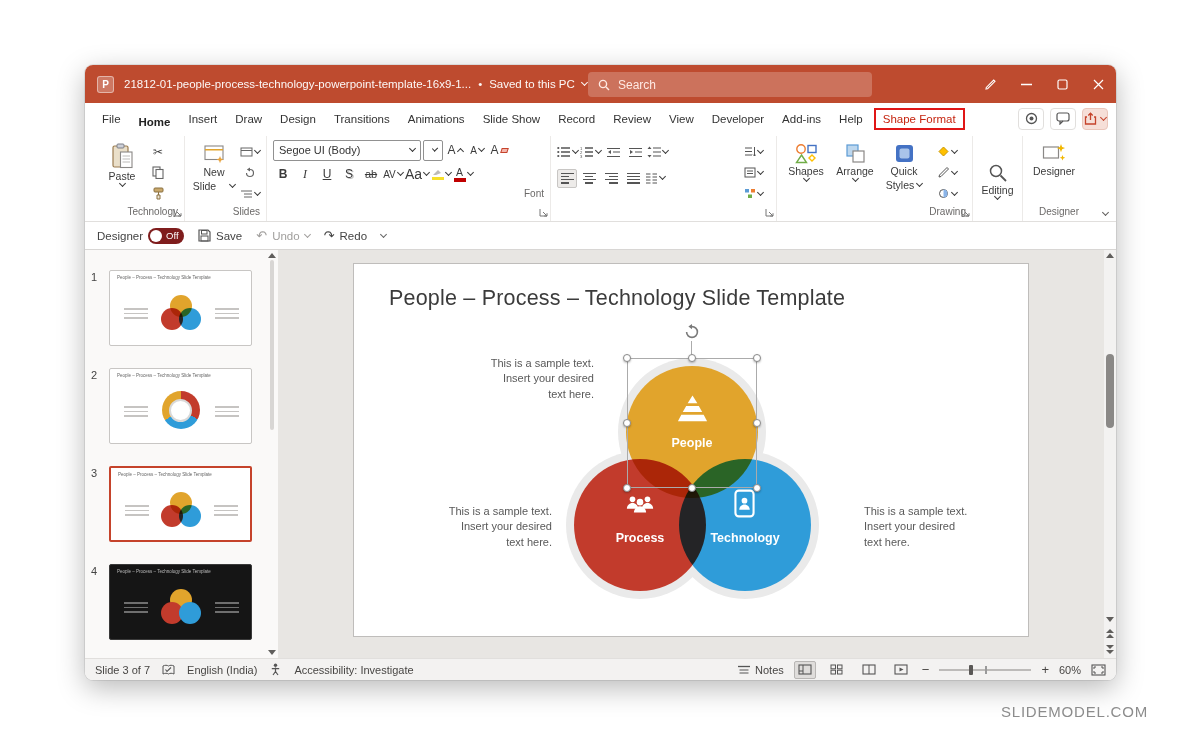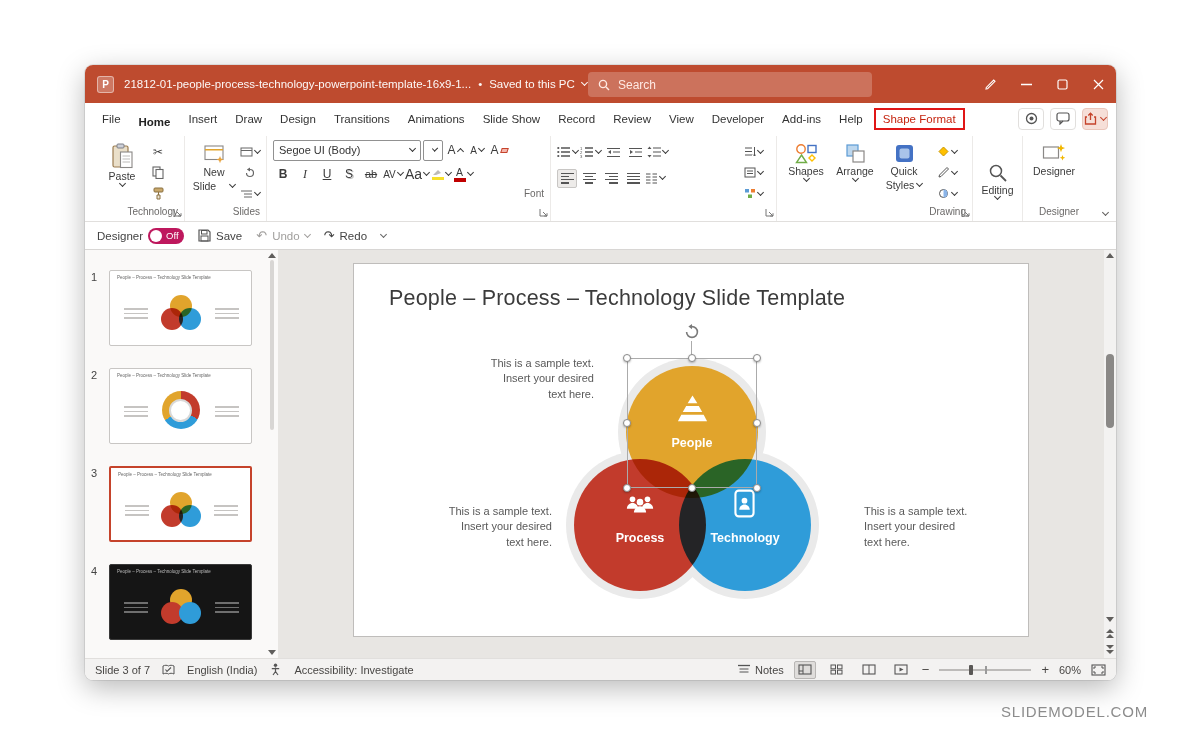--- a/index.html
+++ b/index.html
@@ -61,21 +61,21 @@
   .al i { height:1.4px; background:#555; display:block; width:100%; }
   .al.left  i:nth-child(2), .al.left  i:nth-child(4) { width:65%; }
   .al.cent  i:nth-child(2), .al.cent  i:nth-child(4) { width:65%; margin:0 auto; }
   .al.right i:nth-child(2), .al.right i:nth-child(4) { width:65%; margin-left:auto; }
   .mb.sel { background:#EDEBE9; border:1px solid #C8C6C4; }
   .collapse-chev { position:absolute; right:8px; bottom:6px; color:#605E5C; }
 
   
   .qat { height:28px; background:#fff; border-bottom:1px solid #D8D6D4; display:flex; align-items:center;
          gap:14px; padding:0 12px; font-size:11.5px; color:#444; flex:0 0 auto; }
-  .toggle { width:36px; height:16px; background:#be185d; border-radius:9px; display:flex; align-items:center;
+  .toggle { width:36px; height:16px; background:#7f1d1d; border-radius:9px; display:flex; align-items:center;
             padding:0 5px 0 2px; gap:4px; }
   .knob { width:12px; height:12px; background:#fff; border-radius:50%; }
   .toggle .state { color:#fff; font-size:9.5px; }
   .qitem { display:flex; align-items:center; gap:5px; }
   .qitem.dis { color:#A19F9D; }
 
   
   .content { flex:1; display:flex; min-height:0; }
   .thumbs { width:180px; background:#FAF9F8; padding:20px 0 0 6px; }
   .trow { display:flex; gap:4px; margin-bottom:22px; }
@@ -846,21 +846,21 @@
         <path d="M3.5 5.5 L5 7.5 L9 3.5" fill="none" stroke="#555" stroke-width="1.1"></path>
       </svg>
     <span>English (India)</span>
     <svg width="13" height="13" viewBox="0 0 13 13">
         <circle cx="6.5" cy="2.3" r="1.7" fill="#555"></circle>
         <path d="M6.5 4.5 V8.5 M2.8 5.6 H10.2 M6.5 8.5 L4 12 M6.5 8.5 L9 12" fill="none" stroke="#555" stroke-width="1.2"></path>
       </svg>
     <span>Accessibility: Investigate</span>
 
     <div class="sb-right">
-      <span style="display:flex;align-items:center;gap:5px">
+      <span style="display:flex;align-items:flex-end;gap:5px">
         <svg width="12" height="11" viewBox="0 0 12 11">
             <line x1="0" y1="1.5" x2="12" y2="1.5" stroke="#555" stroke-width="1.3"></line>
             <line x1="1.5" y1="5" x2="10.5" y2="5" stroke="#555"></line>
             <line x1="1.5" y1="8" x2="10.5" y2="8" stroke="#555"></line>
           </svg>
         <span>Notes</span>
       </span>
       <div class="viewbtn active">
         <svg width="14" height="11" viewBox="0 0 14 11">
             <rect x="1" y="1" width="12" height="9" fill="none" stroke="#555" stroke-width="1.1"></rect>

